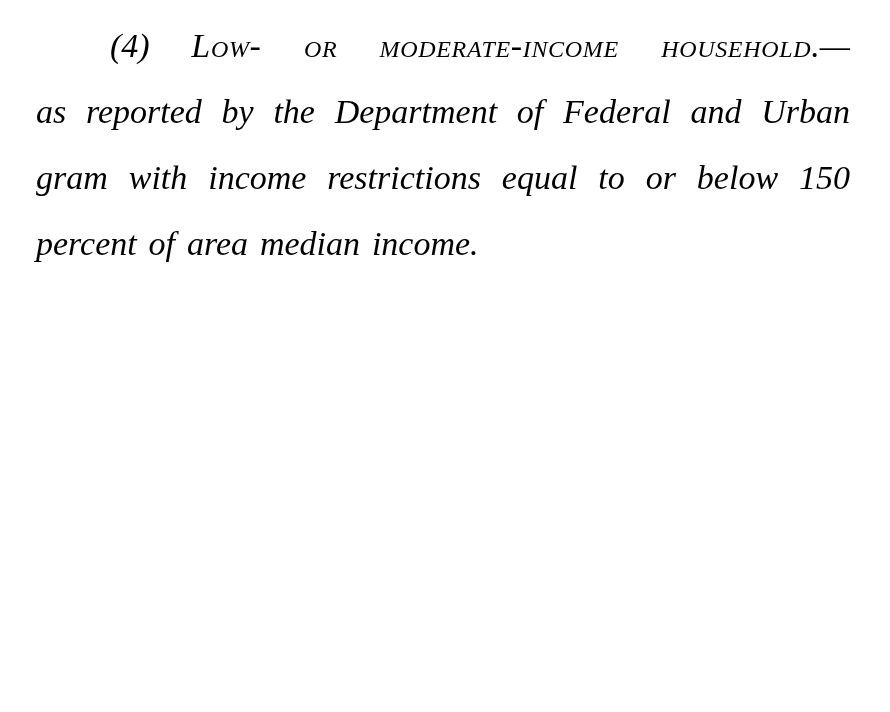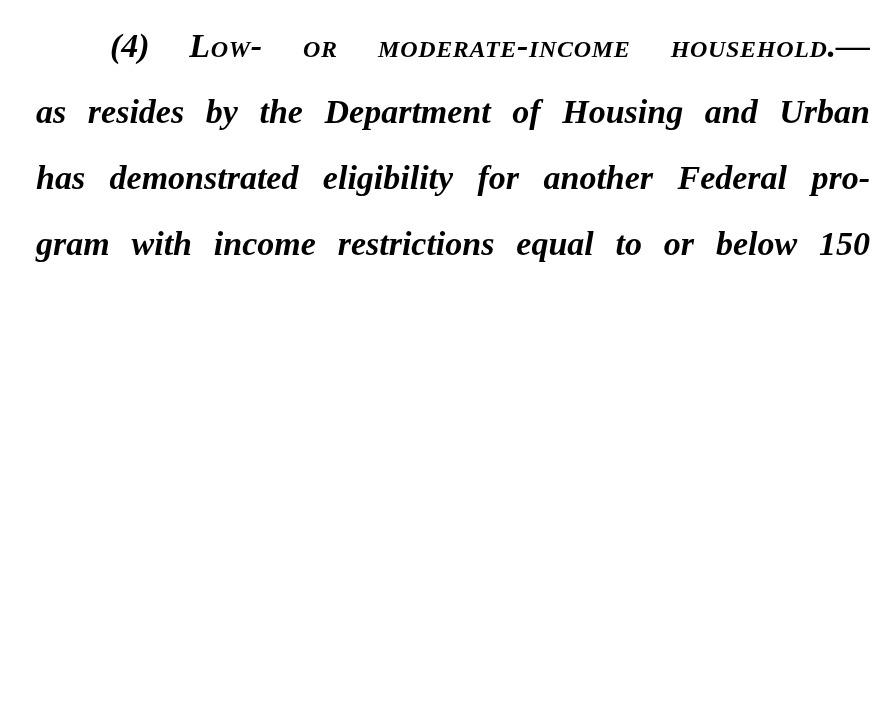--- a/index.html
+++ b/index.html
@@ -13,28 +13,27 @@
   }
   body{
     width:890px;
     height:712px;
     overflow:hidden;
   }
   .page{
     box-sizing:border-box;
     width:890px;
     height:712px;
-    padding:13px 20px 0 36px;
+    padding:13px 40px 0 36px;
     font-family:"Liberation Serif","DejaVu Serif",serif;
     font-style:italic;
     font-size:34px;
     line-height:66px;
     color:var(--ink);
     word-spacing:0.10em;
-    font-weight:bold;
   }
   .line{
     text-align:justify;
     text-align-last:justify;
     height:66px;
   }
   .line.last{
     text-align:left;
     text-align-last:auto;
   }
@@ -46,17 +45,17 @@
     letter-spacing:0.02em;
   }
 </style>
 </head>
 <body>
 
 <div class="page">
 
   <div class="line heading-line"><span>(4) </span><span class="small-caps">Low- or moderate-income household</span><span>.—</span></div>
 
-  <div class="line">as resides by the Department of Housing and Urban</div>
-  <div class="line">has demonstrated eligibility for another Federal pro-</div>
+  <div class="line">as reported by the Department of Federal and Urban</div>
   <div class="line">gram with income restrictions equal to or below 150</div>
+  <div class="line last">percent of area median income.</div>
 
 </div>
 
 </body></html>

